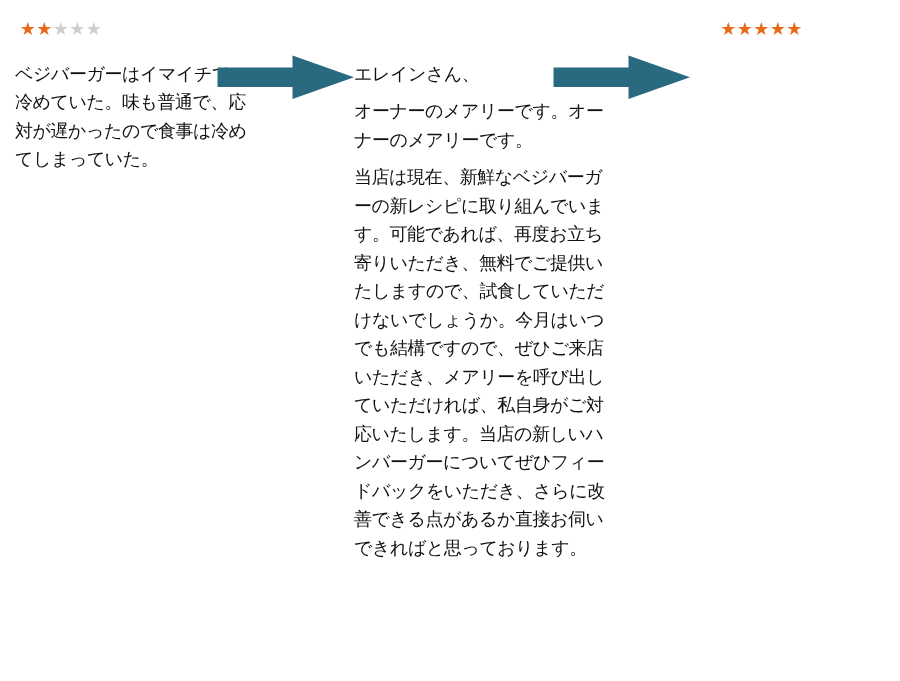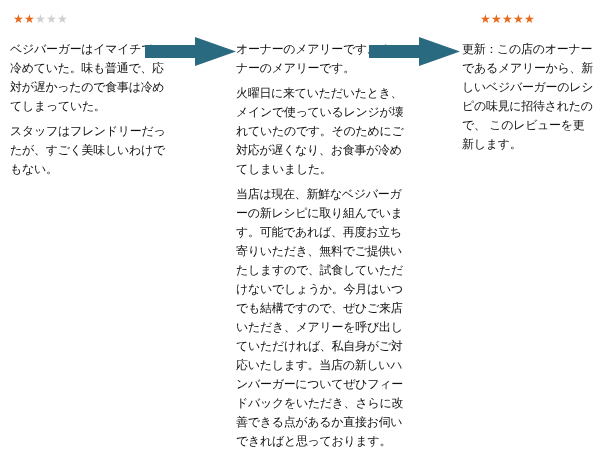--- a/index.html
+++ b/index.html
@@ -46,39 +46,37 @@
   </style>
 </head>
 <body>
 
 <div id="stars-left" class="stars">
   <span class="star-on">★</span><span class="star-on">★</span><span class="star-off">★</span><span class="star-off">★</span><span class="star-off">★</span>
 </div>
 
 <div id="col-left" class="col">
   <p>ベジバーガーはイマイチで、冷めていた。味も普通で、応対が遅かったので食事は冷めてしまっていた。</p>
-  <p>スタッフはフレンドリーだったが、すごく美味しいわけでもない。</p>
 </div>
 
 <svg id="arrow-1" class="arrow" width="94" height="32" viewBox="0 0 94 32">
   <rect x="1" y="9" width="53" height="13" fill="#2a6a80"></rect>
   <polygon points="51,1 92,15.5 51,30" fill="#2a6a80"></polygon>
 </svg>
 
 <div id="col-mid" class="col">
+  <p>エレインさん、</p>
   <p>オーナーのメアリーです。オーナーのメアリーです。</p>
-  <p>火曜日に来ていただいたとき、メインで使っているレンジが壊れていたのです。そのためにご対応が遅くなり、お食事が冷めてしまいました。</p>
   <p>当店は現在、新鮮なベジバーガーの新レシピに取り組んでいます。可能であれば、再度お立ち寄りいただき、無料でご提供いたしますので、試食していただけないでしょうか。今月はいつでも結構ですので、ぜひご来店いただき、メアリーを呼び出していただければ、私自身がご対応いたします。当店の新しいハンバーガーについてぜひフィードバックをいただき、さらに改善できる点があるか直接お伺いできればと思っております。</p>
 
 </div>
 
 <svg id="arrow-2" class="arrow" width="94" height="32" viewBox="0 0 94 32">
   <rect x="1" y="9" width="53" height="13" fill="#2a6a80"></rect>
   <polygon points="51,1 92,15.5 51,30" fill="#2a6a80"></polygon>
 </svg>
 
 <div id="stars-right" class="stars">
   <span class="star-on">★</span><span class="star-on">★</span><span class="star-on">★</span><span class="star-on">★</span><span class="star-on">★</span>
 </div>
 
 <div id="col-right" class="col">
-  <p>更新：この店のオーナーであるメアリーから、新しいベジバーガーのレシピの味見に招待されたので、 このレビューを更新します。</p>
 </div>
 
 </body></html>

